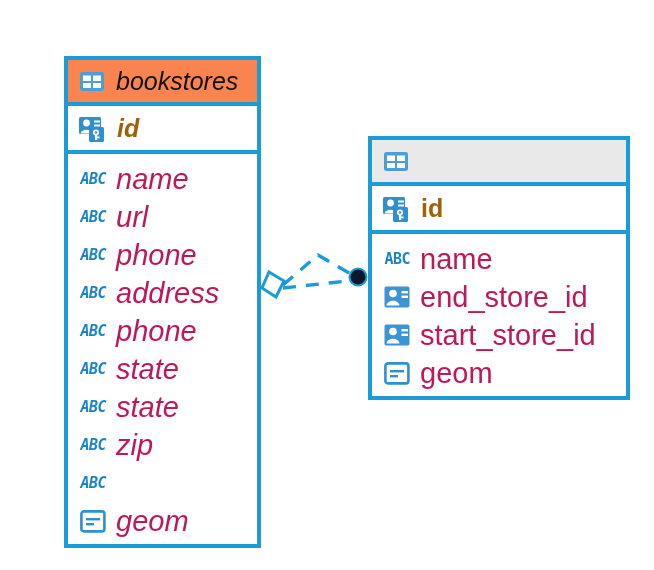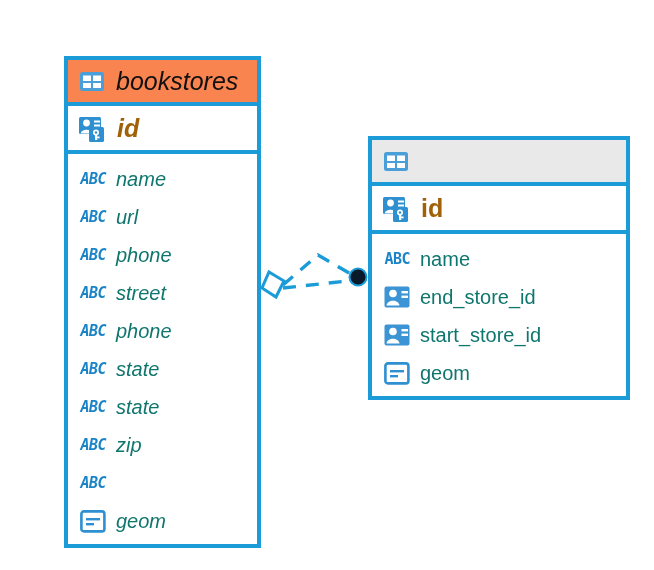--- a/index.html
+++ b/index.html
@@ -72,22 +72,22 @@
     padding: 6px 0 4px 0;
   }
   .field-row {
     display: flex;
     align-items: center;
     height: 38px;
     padding-left: 10px;
     box-sizing: border-box;
   }
   .field-label {
-    font-size: 20px;
-    color: #0f766e;
+    font-size: 29px;
+    color: #be185d;
     margin-left: 10px;
     line-height: 1;
     white-space: nowrap;
   }
 
   
   .icon {
     display: inline-flex;
     align-items: center;
     justify-content: flex-end;
@@ -182,21 +182,21 @@
         <span class="icon abc">
           <span class="abc-text">ABC</span>
         </span>
         <span class="field-label">phone</span>
       </div>
 
       <div class="field-row">
         <span class="icon abc">
           <span class="abc-text">ABC</span>
         </span>
-        <span class="field-label">street</span>
+        <span class="field-label">address</span>
       </div>
 
       <div class="field-row">
         <span class="icon abc">
           <span class="abc-text">ABC</span>
         </span>
         <span class="field-label">phone</span>
       </div>
 
       <div class="field-row">

